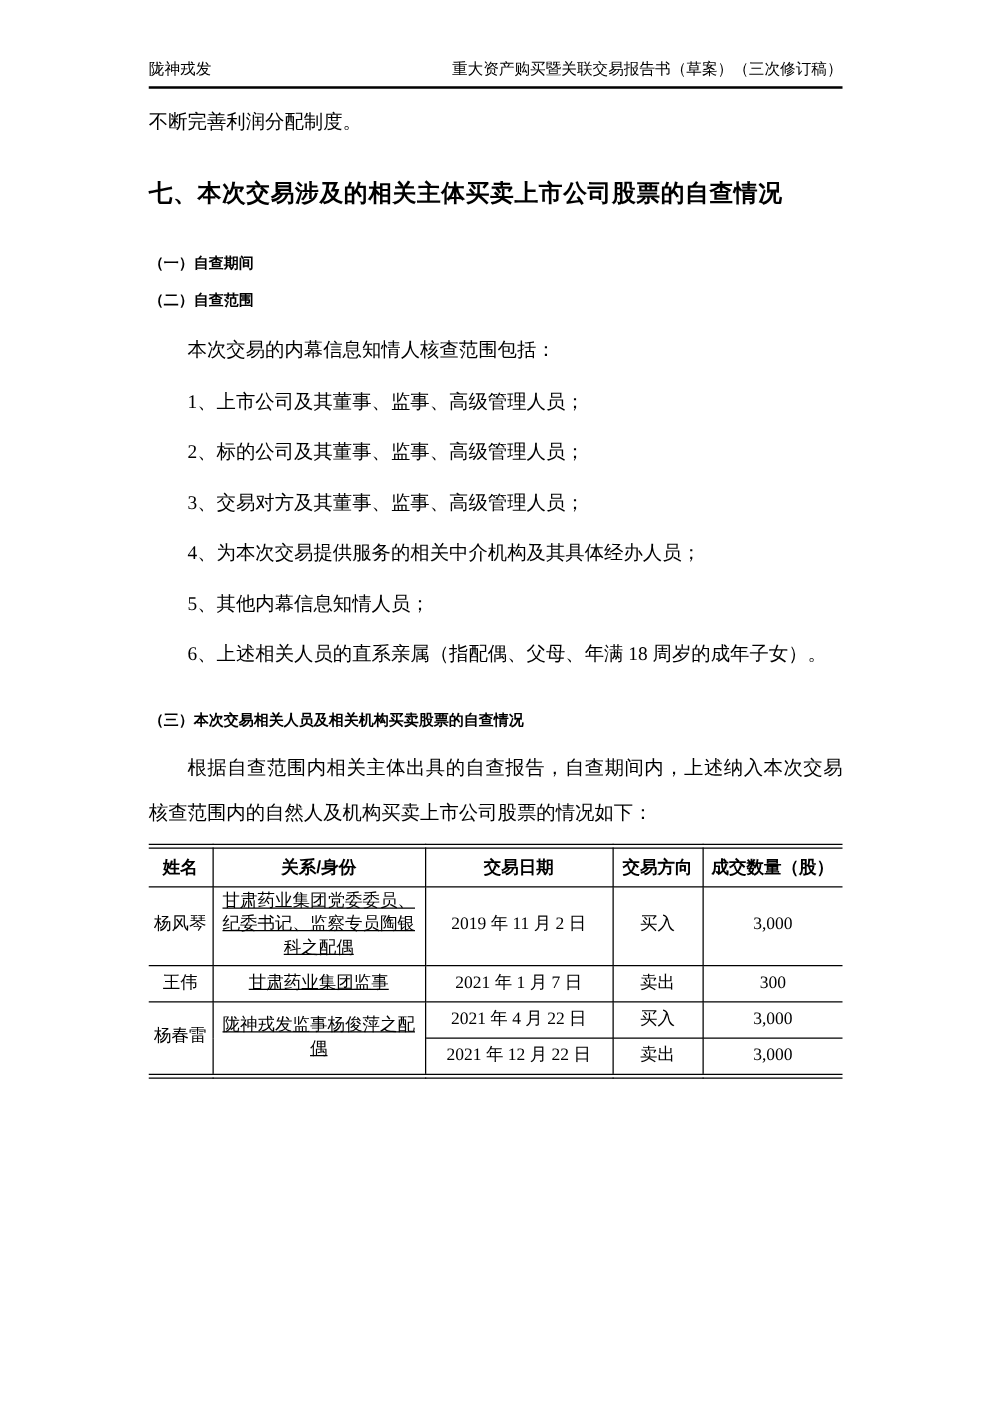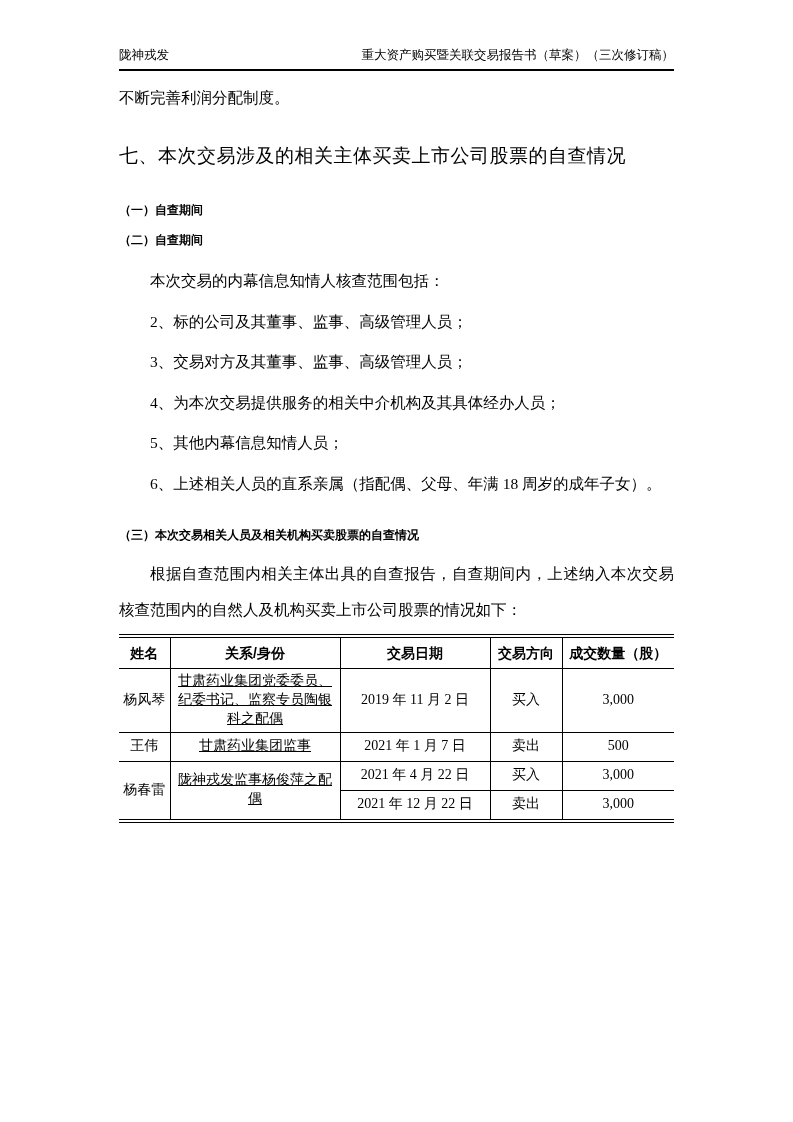--- a/index.html
+++ b/index.html
@@ -28,21 +28,21 @@
     font-size: 15.5px;
     line-height: 36.5px;
     text-align: justify;
     margin: 0;
   }
   .intro { margin-top: 16px; line-height: 22px; }
   .indent { text-indent: 2em; }
   h1.sec-title {
     font-family: "Liberation Sans", "DejaVu Sans", sans-serif;
     font-size: 19px;
-    font-weight: normal;
+    font-weight: bold;
     line-height: 26px;
     margin: 34px 0 0 0;
     letter-spacing: 0.5px;
   }
   h2.sub-title {
     font-family: "Liberation Sans", "DejaVu Sans", sans-serif;
     font-size: 12px;
     font-weight: bold;
     line-height: 22px;
     margin: 30px 0 0 0;
@@ -96,22 +96,23 @@
     <span>陇神戎发</span>
     <span>重大资产购买暨关联交易报告书（草案）（三次修订稿）</span>
   </div>
 
   <p class="body-text intro">不断完善利润分配制度。</p>
 
   <h1 class="sec-title">七、本次交易涉及的相关主体买卖上市公司股票的自查情况</h1>
 
   <h2 class="sub-title">（一）自查期间</h2>
 
-  <h2 class="sub-title tight">（二）自查期间</h2>
+  <h2 class="sub-title tight">（二）自查范围</h2>
   <p class="body-text indent p-list-lead">本次交易的内幕信息知情人核查范围包括：</p>
+  <p class="body-text indent list-item">1、上市公司及其董事、监事、高级管理人员；</p>
   <p class="body-text indent list-item">2、标的公司及其董事、监事、高级管理人员；</p>
   <p class="body-text indent list-item">3、交易对方及其董事、监事、高级管理人员；</p>
   <p class="body-text indent list-item">4、为本次交易提供服务的相关中介机构及其具体经办人员；</p>
   <p class="body-text indent list-item">5、其他内幕信息知情人员；</p>
   <p class="body-text indent list-item">6、上述相关人员的直系亲属（指配偶、父母、年满 18 周岁的成年子女）。</p>
 
   <h2 class="sub-title mid">（三）本次交易相关人员及相关机构买卖股票的自查情况</h2>
   <p class="body-text indent p-before-table">根据自查范围内相关主体出具的自查报告，自查期间内，上述纳入本次交易核查范围内的自然人及机构买卖上市公司股票的情况如下：</p>
 
   <table class="self-check">
@@ -137,21 +138,21 @@
         <td class="relation-cell">甘肃药业集团党委委员、纪委书记、监察专员陶银科之配偶</td>
         <td>2019 年 11 月 2 日</td>
         <td>买入</td>
         <td>3,000</td>
       </tr>
       <tr>
         <td>王伟</td>
         <td class="relation-cell">甘肃药业集团监事</td>
         <td>2021 年 1 月 7 日</td>
         <td>卖出</td>
-        <td>500</td>
+        <td>300</td>
       </tr>
       <tr>
         <td rowspan="2">杨春雷</td>
         <td rowspan="2" class="relation-cell">陇神戎发监事杨俊萍之配偶</td>
         <td>2021 年 4 月 22 日</td>
         <td>买入</td>
         <td>3,000</td>
       </tr>
       <tr>
         <td>2021 年 12 月 22 日</td>

